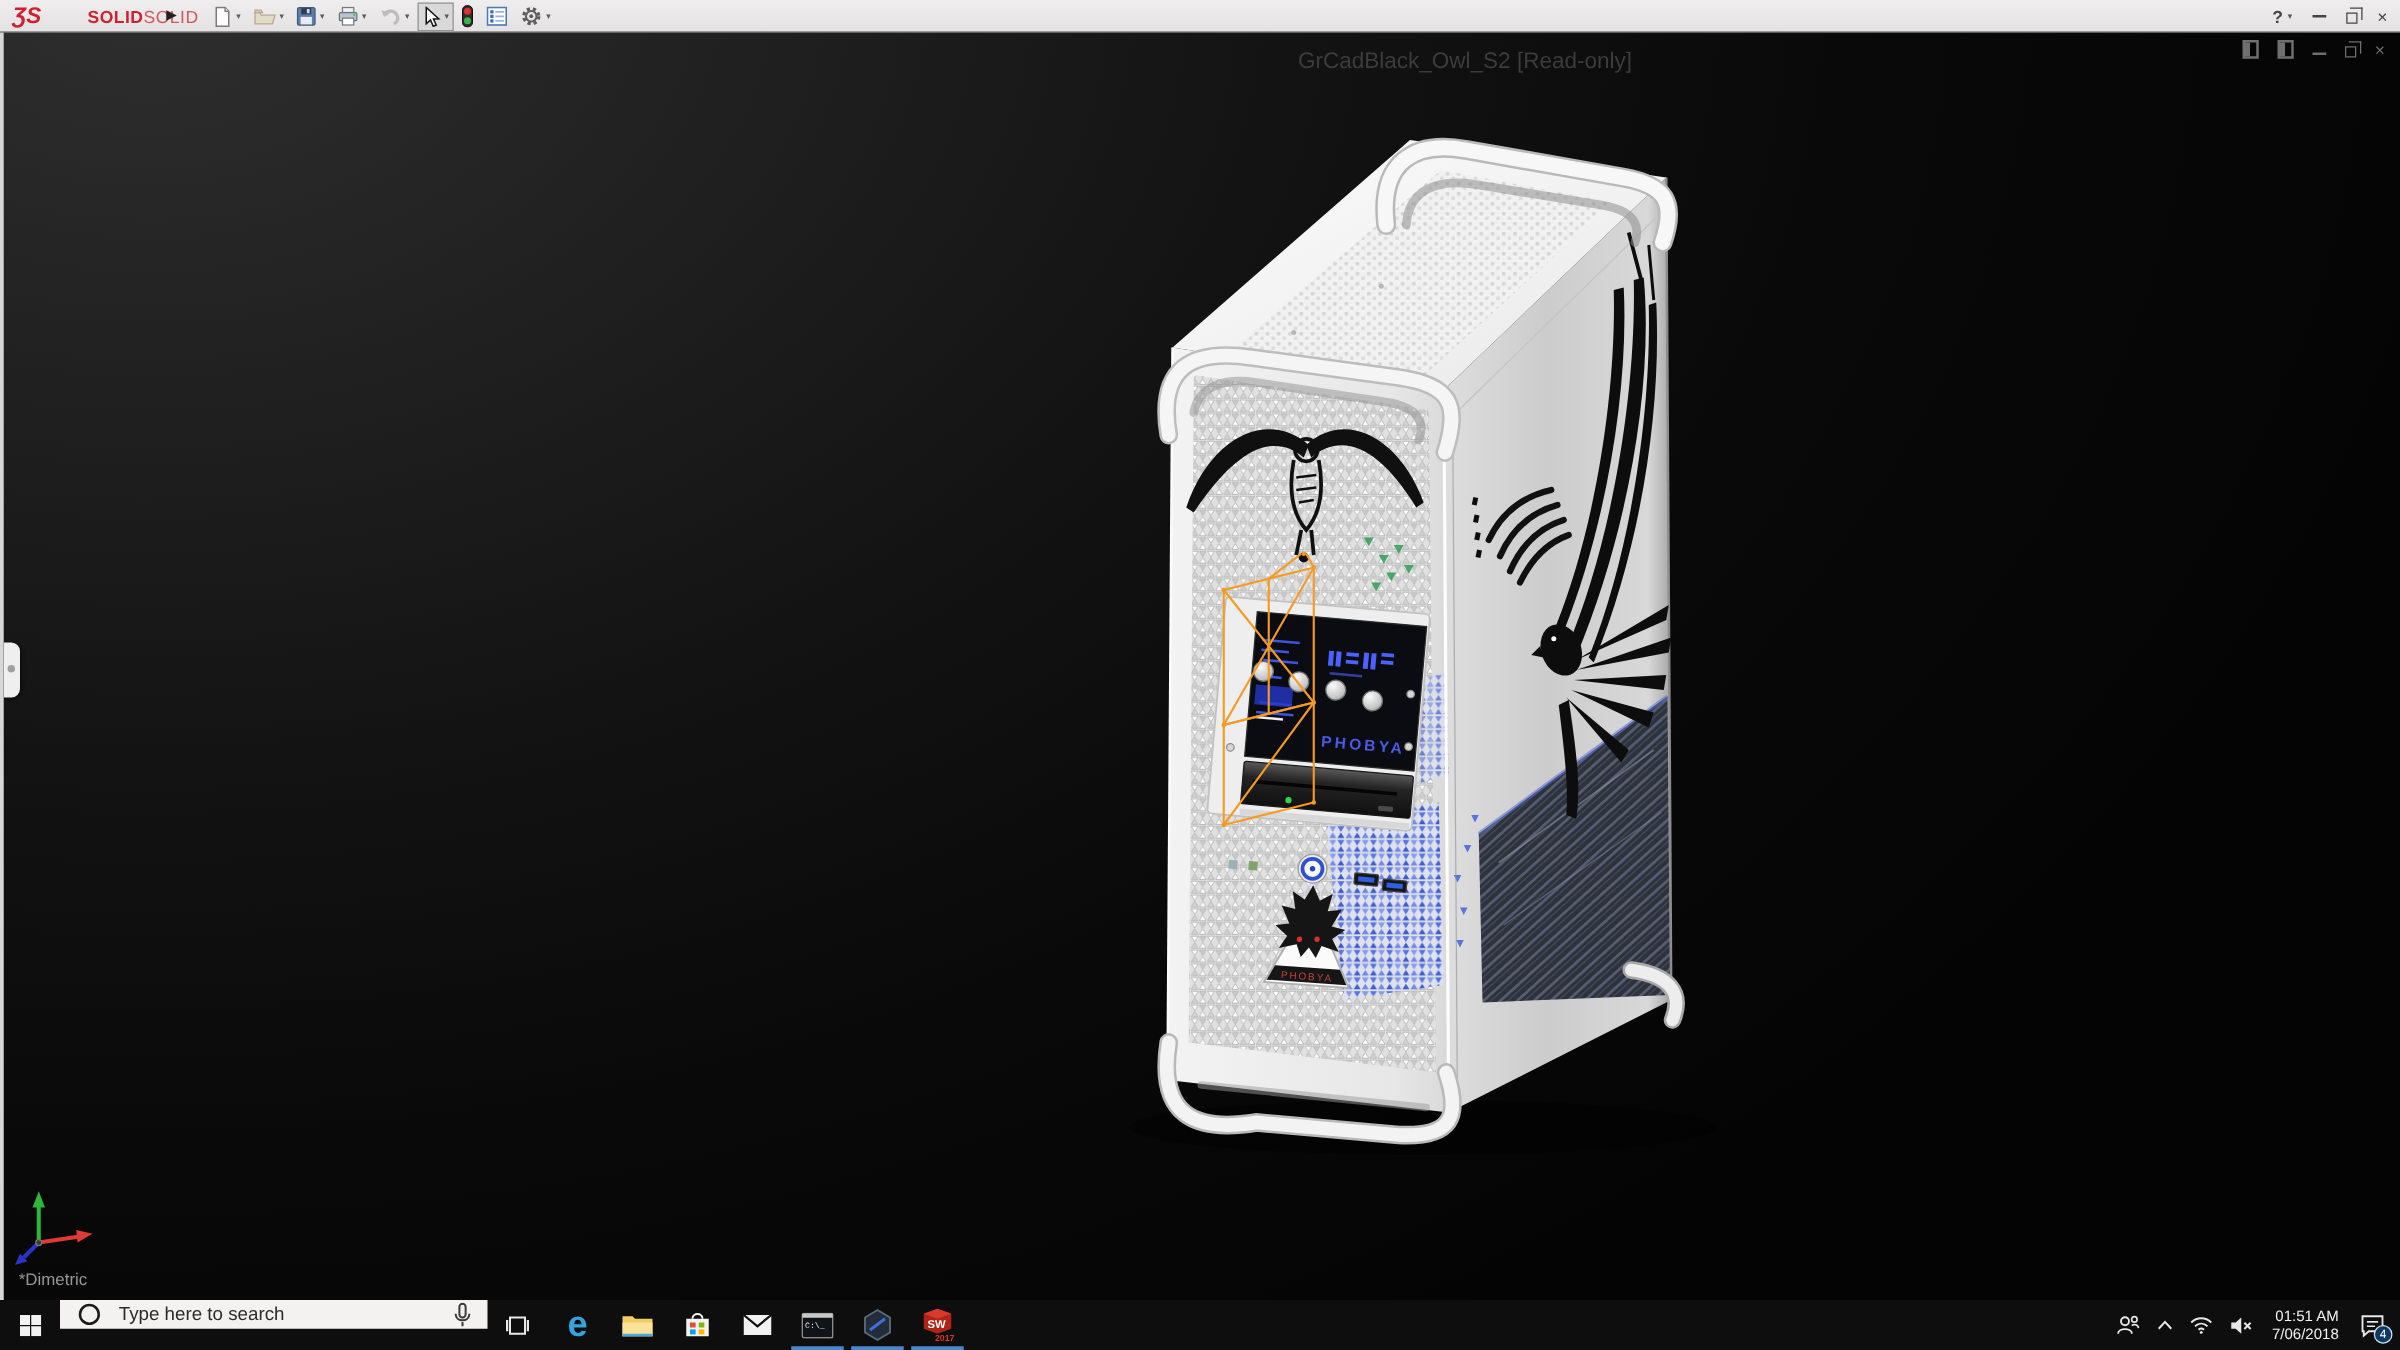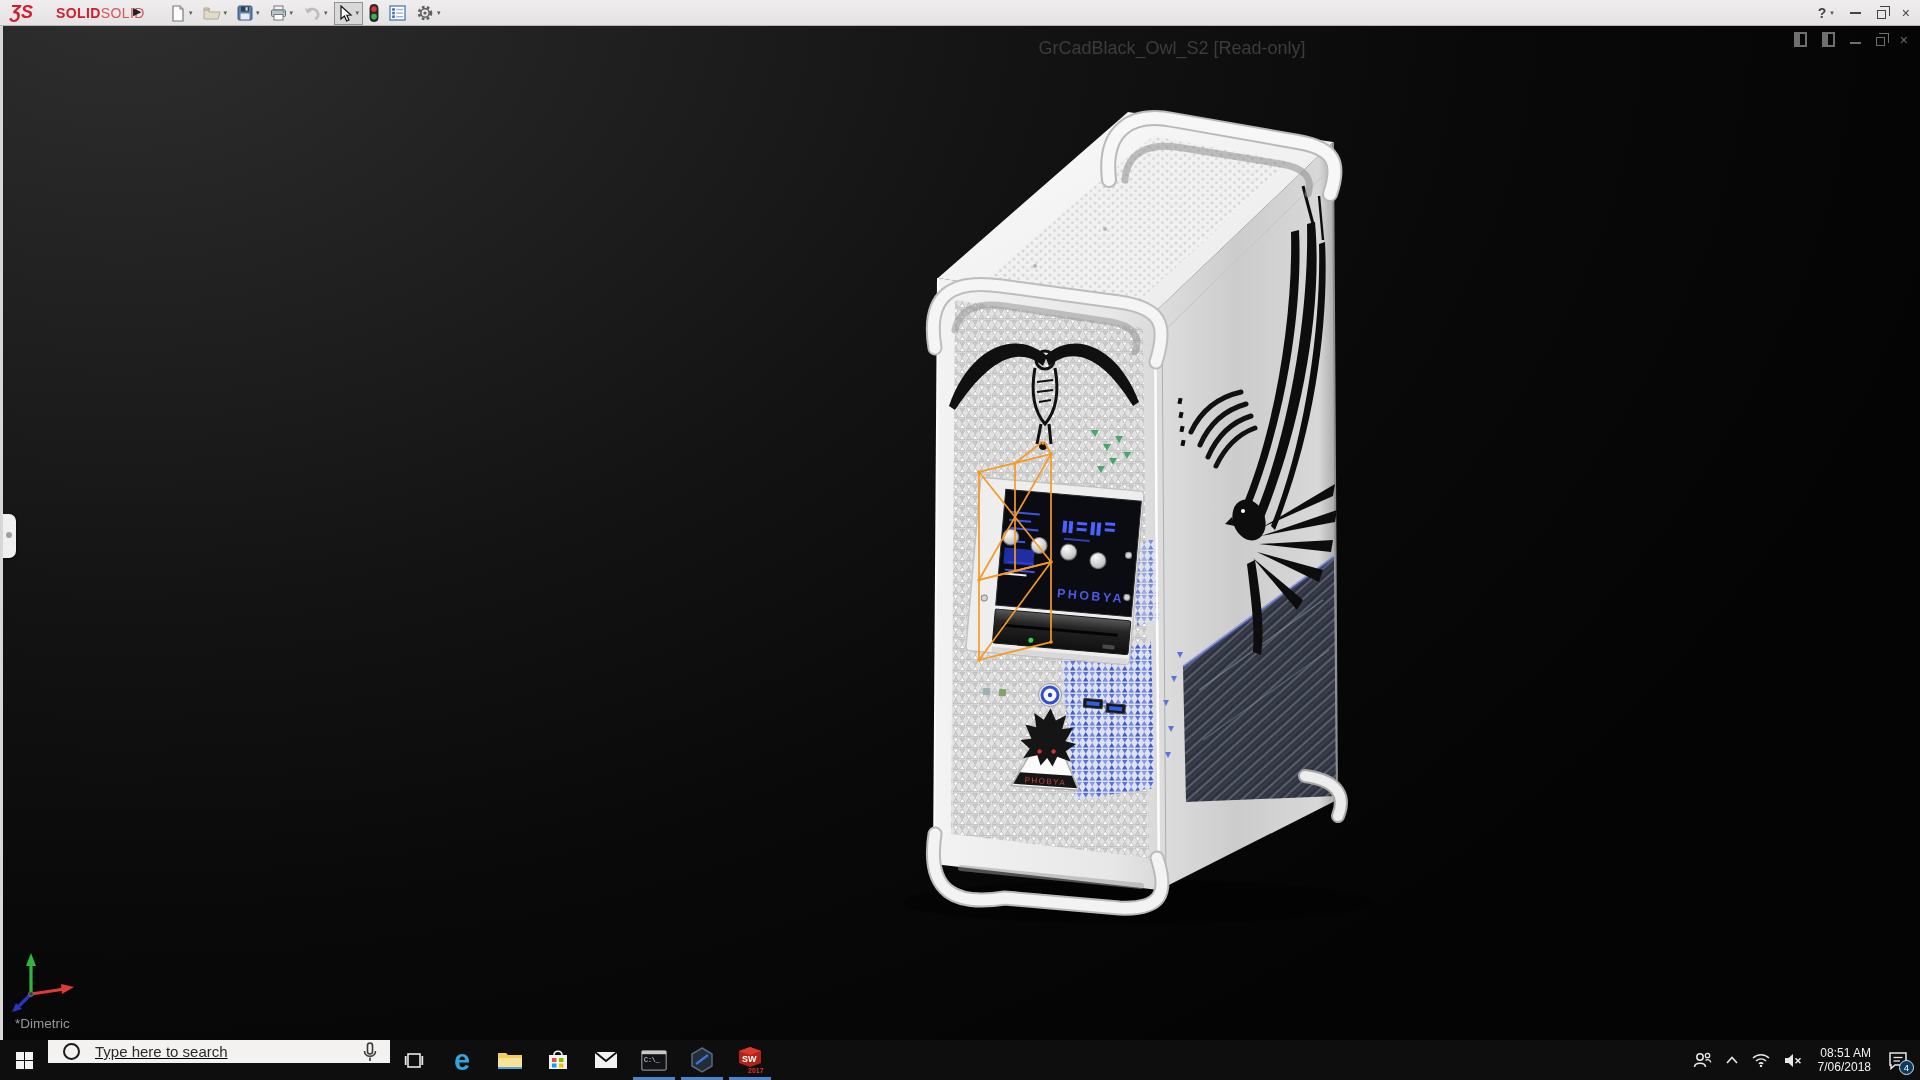--- a/index.html
+++ b/index.html
@@ -4,21 +4,21 @@
 <style>
   * { margin:0; padding:0; box-sizing:border-box; }
   html,body { width:1920px; height:1080px; background:#000; overflow:hidden; }
   body { font-family:"Liberation Sans", sans-serif; }
   .screen { position:relative; width:1920px; height:1080px; }
 
   
   .titlebar { position:absolute; top:0; left:0; width:1920px; height:26px;
     background:linear-gradient(#efedee,#e4e2e3); border-bottom:1px solid #b9b6b7; z-index:30; }
   .brand { position:absolute; left:10px; top:2px; display:flex; align-items:baseline; }
-  .logo-glyph { color:#cf2030; font-weight:bold; font-style:italic; font-size:18px; margin-right:3px; }
+  .logo-glyph { color:#cf2030; font-weight:bold; font-style:italic; font-size:18px; margin-right:17px; }
   .brand-solid { color:#cf2030; font-weight:bold; font-size:14px; letter-spacing:.4px;margin-left:20px; }
   .brand-works { color:#d4555c; font-weight:normal; font-size:14px; letter-spacing:.4px; }
   .flyout-arrow { position:absolute; left:133px; top:5px; font-size:11px; color:#222; cursor:pointer; }
   .tools { position:absolute; left:166px; top:0; height:26px; display:flex; align-items:center; }
   .tool { display:flex; align-items:center; padding:2px 3px; margin-right:2px; border:1px solid transparent; }
   .tool.active { background:#d9d9d9; border:1px solid #939393; }
   .tool .caret { font-size:7px; color:#5a5a5a; margin-left:3px; }
   .tool svg { display:block; }
   .win-title { position:absolute; left:1172px; top:6px; transform:translateX(-50%);
     font-size:18px; color:#3c3c3c; white-space:nowrap;margin-top:32px; }
@@ -48,21 +48,21 @@
     border-radius:0 7px 7px 0; box-shadow:1px 1px 3px rgba(0,0,0,.6); }
   .flyout-tab::after { content:""; position:absolute; left:3px; top:18px; width:6px; height:6px;
     border-radius:50%; background:#a0a0a0; }
   .triad { position:absolute; left:8px; top:922px; }
   .view-label { position:absolute; left:12px; top:990px; color:#989898; font-size:13.5px; }
 
   
   .taskbar { position:absolute; bottom:0; left:0; width:1920px; height:40px; background:#0e0e0e; z-index:40; }
   .start { position:absolute; left:0; top:0; width:48px; height:40px; display:flex; align-items:center; justify-content:center; }
   .searchbox { position:absolute; left:48px; top:0; width:342px; height:23px; background:#f3f2f1;
-    display:flex; align-items:center;text-decoration:underline; }
+    display:flex; align-items:center; }
   .search-ring { width:17px; height:17px; border:2.2px solid #1b1b1b; border-radius:50%; margin-left:15px; }
   .search-text { margin-left:15px; font-size:15px; color:#2a2a2a; flex:1; }
   .mic { margin-right:13px; }
   .apps { position:absolute; left:390px; top:0; height:40px; display:flex; }
   .app { width:48px; height:40px; display:flex; align-items:center; justify-content:center; position:relative; }
   .app.running::after { content:""; position:absolute; left:3px; right:3px; bottom:0; height:3px; background:#4a86c9; }
   .edge-glyph { color:#35a3dc; font-size:29px; font-weight:bold; line-height:29px; }
   .tray { position:absolute; right:0; top:0; height:40px; display:flex; align-items:center; }
   .tray-item { display:flex; align-items:center; justify-content:center; height:40px; padding:0 7px; }
   .clock { text-align:right; color:#f2f2f2; font-size:12px; line-height:14px; padding:0 9px; }
@@ -546,21 +546,21 @@
       </div>
       <div class="tray-item">
         <svg width="18" height="15" viewBox="0 0 18 15">
           <polygon points="1,5 4.5,5 9,1 9,14 4.5,10 1,10" fill="#e8e8e8"></polygon>
           <line x1="11.5" y1="5.2" x2="16.5" y2="10.2" stroke="#e8e8e8" stroke-width="1.5"></line>
           <line x1="16.5" y1="5.2" x2="11.5" y2="10.2" stroke="#e8e8e8" stroke-width="1.5"></line>
         </svg>
       </div>
       <div class="tray-item clock">
         <div>
-          <div>08:51 AM</div>
+          <div>01:51 AM</div>
           <div>7/06/2018</div>
         </div>
       </div>
       <div class="tray-item action-wrap">
         <svg width="20" height="19" viewBox="0 0 20 19">
           <path d="M2 2 L18 2 L18 14 L7 14 L3 17.5 L3 14 L2 14 Z" fill="none" stroke="#e8e8e8" stroke-width="1.5"></path>
           <line x1="5.5" y1="6.5" x2="14.5" y2="6.5" stroke="#e8e8e8" stroke-width="1.3"></line>
           <line x1="5.5" y1="10" x2="12" y2="10" stroke="#e8e8e8" stroke-width="1.3"></line>
         </svg>
         <span class="badge">4</span>

